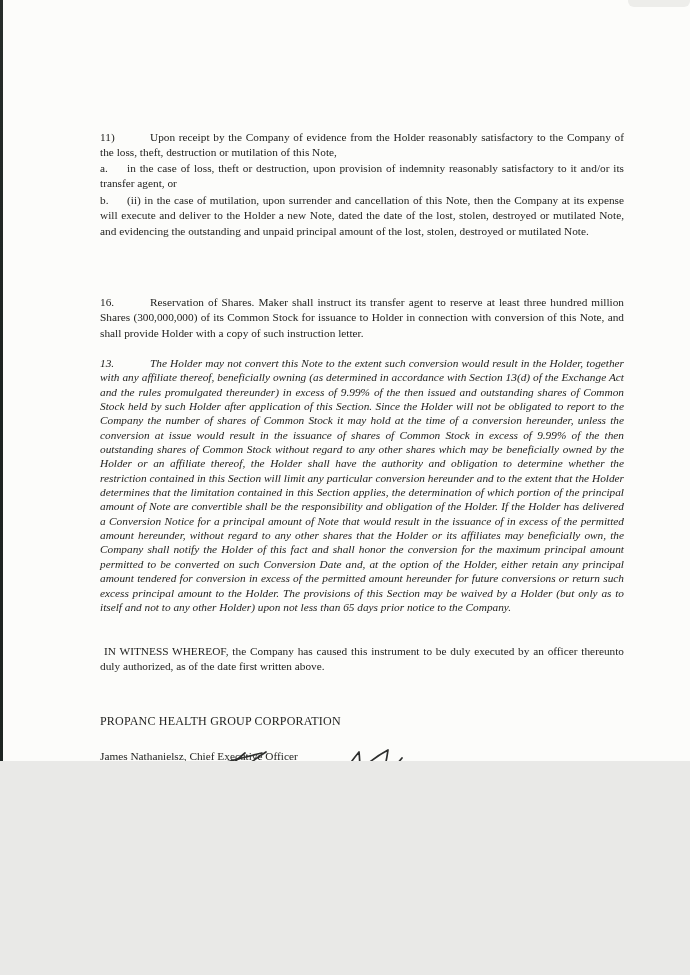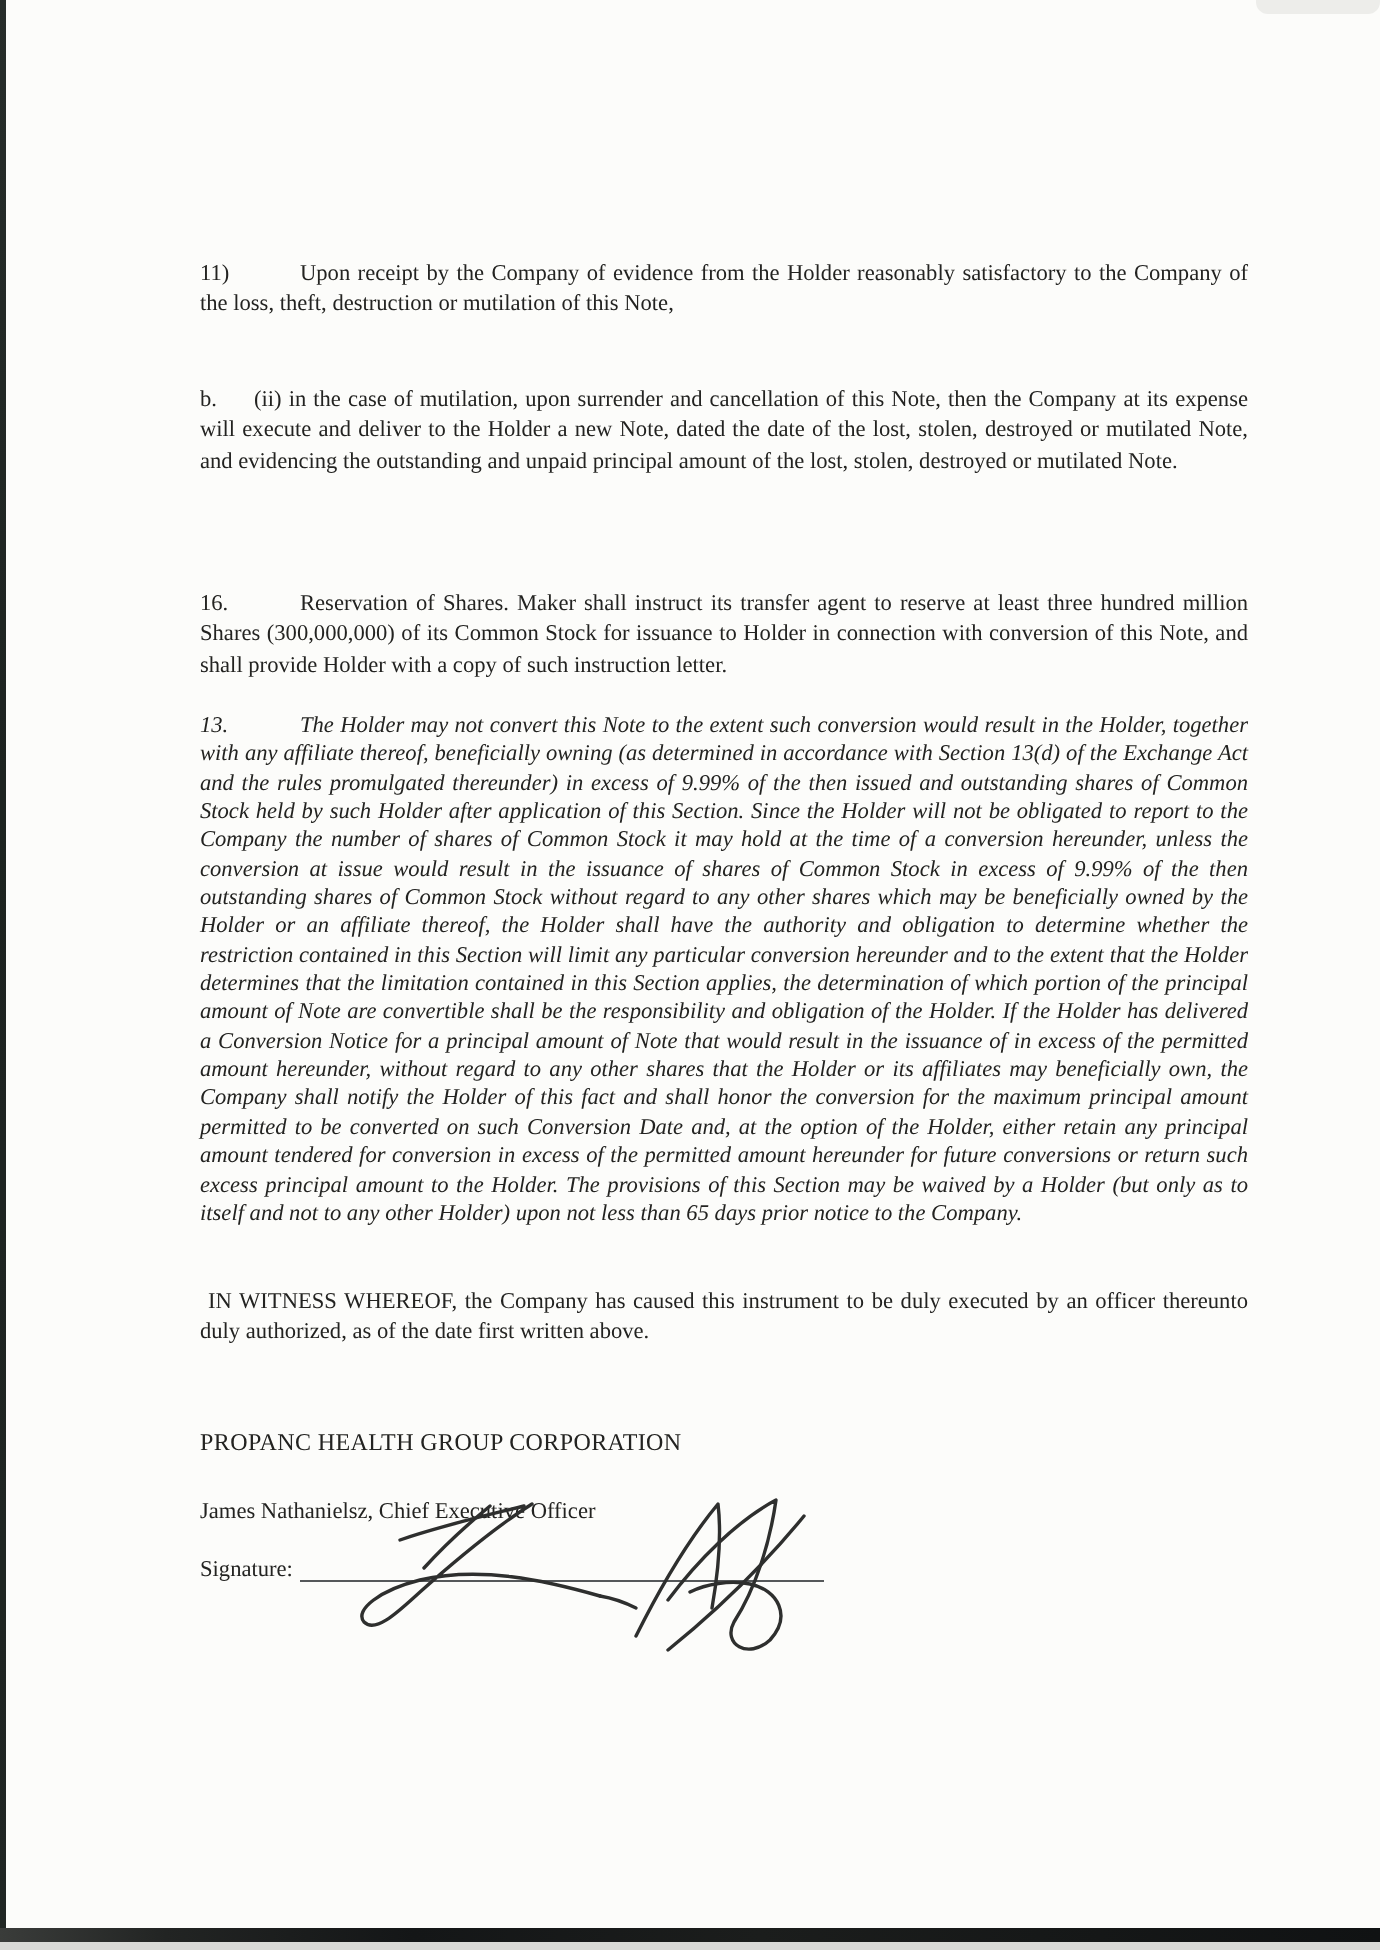--- a/index.html
+++ b/index.html
@@ -3,21 +3,21 @@
 <meta charset="utf-8">
 <style>
   html, body {
     margin: 0;
     padding: 0;
     background: #e9e9e7;
   }
   .page {
     position: relative;
     width: 690px;
-    height: 975px;
+    height: 761px;
     background: #fcfcfa;
     overflow: hidden;
     font-family: "Liberation Serif", "DejaVu Serif", serif;
     color: #222220;
   }
   
   .scan-edge-left {
     position: absolute;
     left: 0; top: 0;
     width: 3px; height: 975px;
@@ -114,20 +114,21 @@
 </head>
 <body>
 
 <div class="page">
 
   <div class="scan-edge-left"></div>
   <div class="scan-smudge-top-right"></div>
 
   <p class="para lh15 p11"><span class="num num-wide">11)</span><span>Upon receipt by the Company of evidence from the Holder reasonably satisfactory to the Company of the loss, theft, destruction or mutilation of this Note,</span></p>
 
+  <p class="para lh15 p11a"><span class="num num-alpha">a.</span><span>in the case of loss, theft or destruction, upon provision of indemnity reasonably satisfactory to it and/or its transfer agent, or</span></p>
 
   <p class="para lh15 p11b"><span class="num num-alpha">b.</span><span>(ii) in the case of mutilation, upon surrender and cancellation of this Note, then the Company at its expense will execute and deliver to the Holder a new Note, dated the date of the lost, stolen, destroyed or mutilated Note, and evidencing the outstanding and unpaid principal amount of the lost, stolen, destroyed or mutilated Note.</span></p>
 
   <p class="para lh15 p12"><span class="num num-wide">16.</span><span>Reservation of Shares.  Maker shall instruct its transfer agent to reserve at least three hundred million Shares (300,000,000) of its Common Stock for issuance to Holder in connection with conversion of this Note, and shall provide Holder with a copy of such instruction letter.</span></p>
 
   <p class="para lh14 p13"><span class="num num-wide">13.</span><span>The Holder may not convert this Note to the extent such conversion would result in the Holder, together with any affiliate thereof, beneficially owning (as determined in accordance with Section 13(d) of the Exchange Act and the rules promulgated thereunder) in excess of 9.99% of the then issued  and outstanding shares of Common Stock held by such Holder after application of this Section. Since the Holder will not be obligated to report to the Company the number of shares of Common Stock it may hold at the time of a conversion hereunder, unless the conversion at issue would result in the issuance of shares of Common Stock in excess of 9.99% of the then outstanding shares of Common Stock without regard to any other shares which may be beneficially owned by the Holder or an affiliate thereof, the Holder shall have the authority and obligation to determine whether the restriction contained in this Section will limit any particular conversion hereunder and to the extent that the Holder determines that the limitation contained in this Section applies, the determination of which portion of the principal amount of Note are convertible shall be the responsibility and obligation of the Holder. If the Holder has delivered a Conversion Notice for a principal amount of Note that would result in the issuance of in excess of the permitted amount hereunder, without regard to any other shares that the Holder or its affiliates may beneficially own, the Company shall notify the Holder of this fact and shall honor the conversion for the maximum principal amount permitted to be converted on such Conversion Date and, at the option of the Holder, either retain any principal amount tendered for conversion in excess of the permitted amount hereunder for future conversions or return such excess principal amount to the Holder. The provisions of this Section may be waived by a Holder (but only as to itself and not to any other Holder) upon not less than 65 days prior notice to the Company.</span></p>
 
   <p class="para lh15 witness">IN WITNESS WHEREOF, the Company has caused this instrument to be duly executed by an officer thereunto duly authorized, as of the date first written above.</p>
 
   <p class="company">PROPANC HEALTH GROUP CORPORATION</p>

